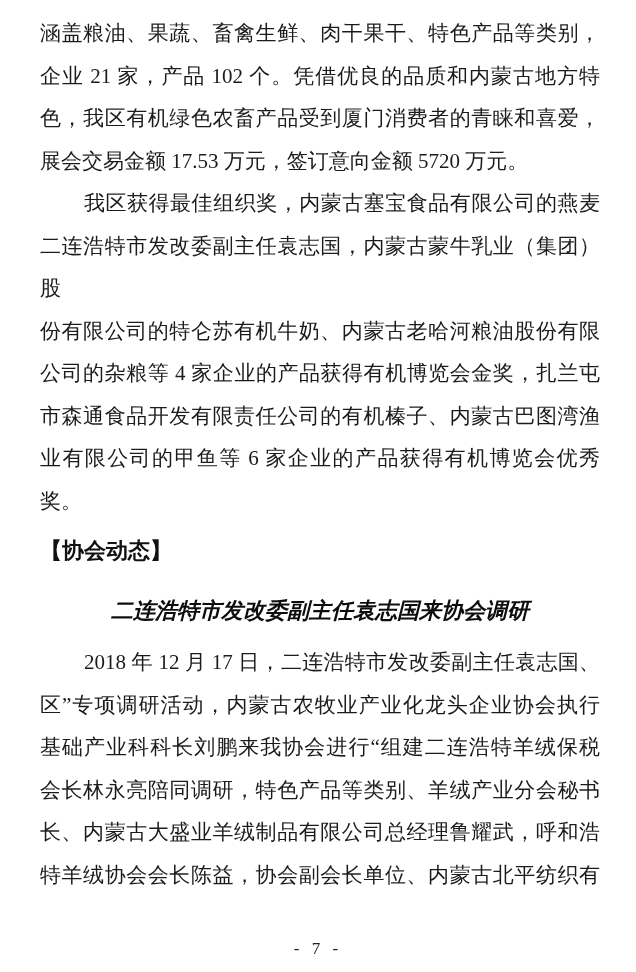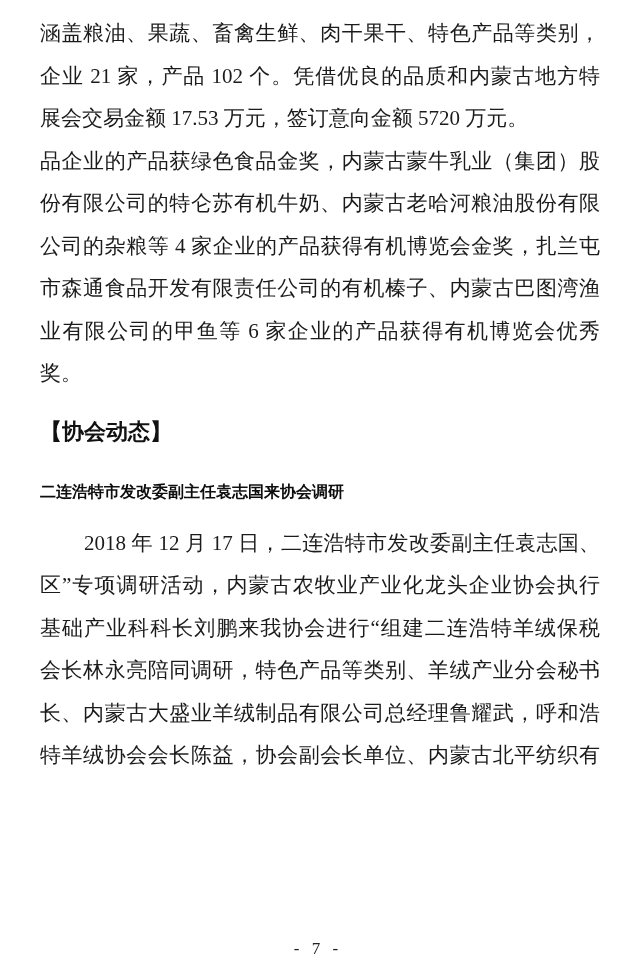--- a/index.html
+++ b/index.html
@@ -23,59 +23,62 @@
     font-size: 21px;
     line-height: 42.5px;
     text-align: justify;
     text-align-last: justify;
     text-justify: inter-character;
     word-break: break-all;
   }
   .line.end { text-align-last: left; }
   .line.indent { text-indent: 44px; }
   .section-header {
-    margin-top: 16px;
+    margin-top: 8px;
     font-family: "Liberation Sans", sans-serif;
     font-weight: bold;
     font-size: 22px;
     line-height: 42px;
     color: #111111;
   }
   .article-title {
     margin-top: 17px;
-    font-size: 16px;
+    font-size: 22px;
     font-weight: bold;
     line-height: 43px;
-    text-align: left;
+    text-align: center;
     color: #0d0d0d;
+    font-style: italic;
   }
   .footer {
     position: absolute;
     left: 0; right: 0;
     bottom: 13px;
     text-align: center;
     font-size: 17px;
     letter-spacing: 4px;
     color: #222222;
   }
 </style>
 </head>
 <body>
 
 <div class="page">
   <div class="body-text">
 
     <div>
       <div class="line">涵盖粮油、果蔬、畜禽生鲜、肉干果干、特色产品等类别，</div>
       <div class="line">企业 21 家，产品 102 个。凭借优良的品质和内蒙古地方特</div>
+      <div class="line">色，我区有机绿色农畜产品受到厦门消费者的青睐和喜爱，</div>
       <div class="line end">展会交易金额 17.53 万元，签订意向金额 5720 万元。</div>
     </div>
 
     <div>
-      <div class="line">品企业的产品获绿色食品金奖，内蒙古蒙牛乳业（集团）股</div>
+      <div class="line indent">我区获得最佳组织奖，内蒙古塞宝食品有限公司的燕麦</div>
+      <div class="line">二连浩特市发改委副主任袁志国，内蒙古蒙牛乳业（集团）股</div>
       <div class="line">份有限公司的特仑苏有机牛奶、内蒙古老哈河粮油股份有限</div>
       <div class="line">公司的杂粮等 4 家企业的产品获得有机博览会金奖，扎兰屯</div>
       <div class="line">市森通食品开发有限责任公司的有机榛子、内蒙古巴图湾渔</div>
       <div class="line">业有限公司的甲鱼等 6 家企业的产品获得有机博览会优秀</div>
       <div class="line end">奖。</div>
     </div>
 
     <div class="section-header">【协会动态】</div>
 
     <div class="article-title">二连浩特市发改委副主任袁志国来协会调研</div>

